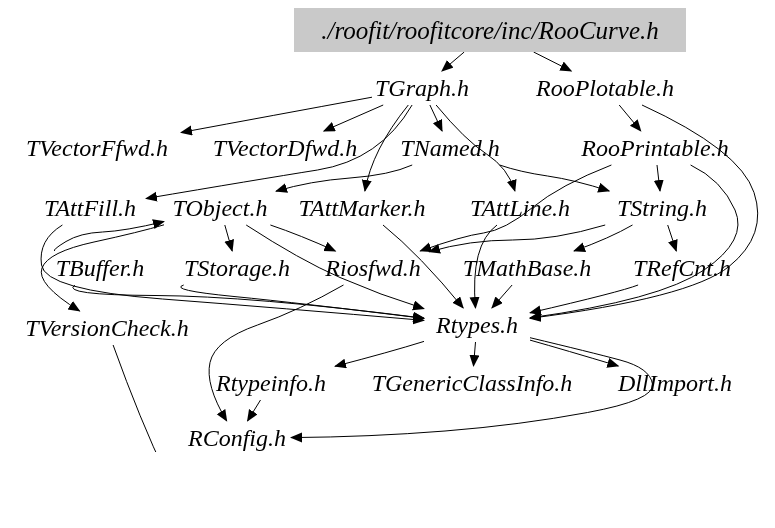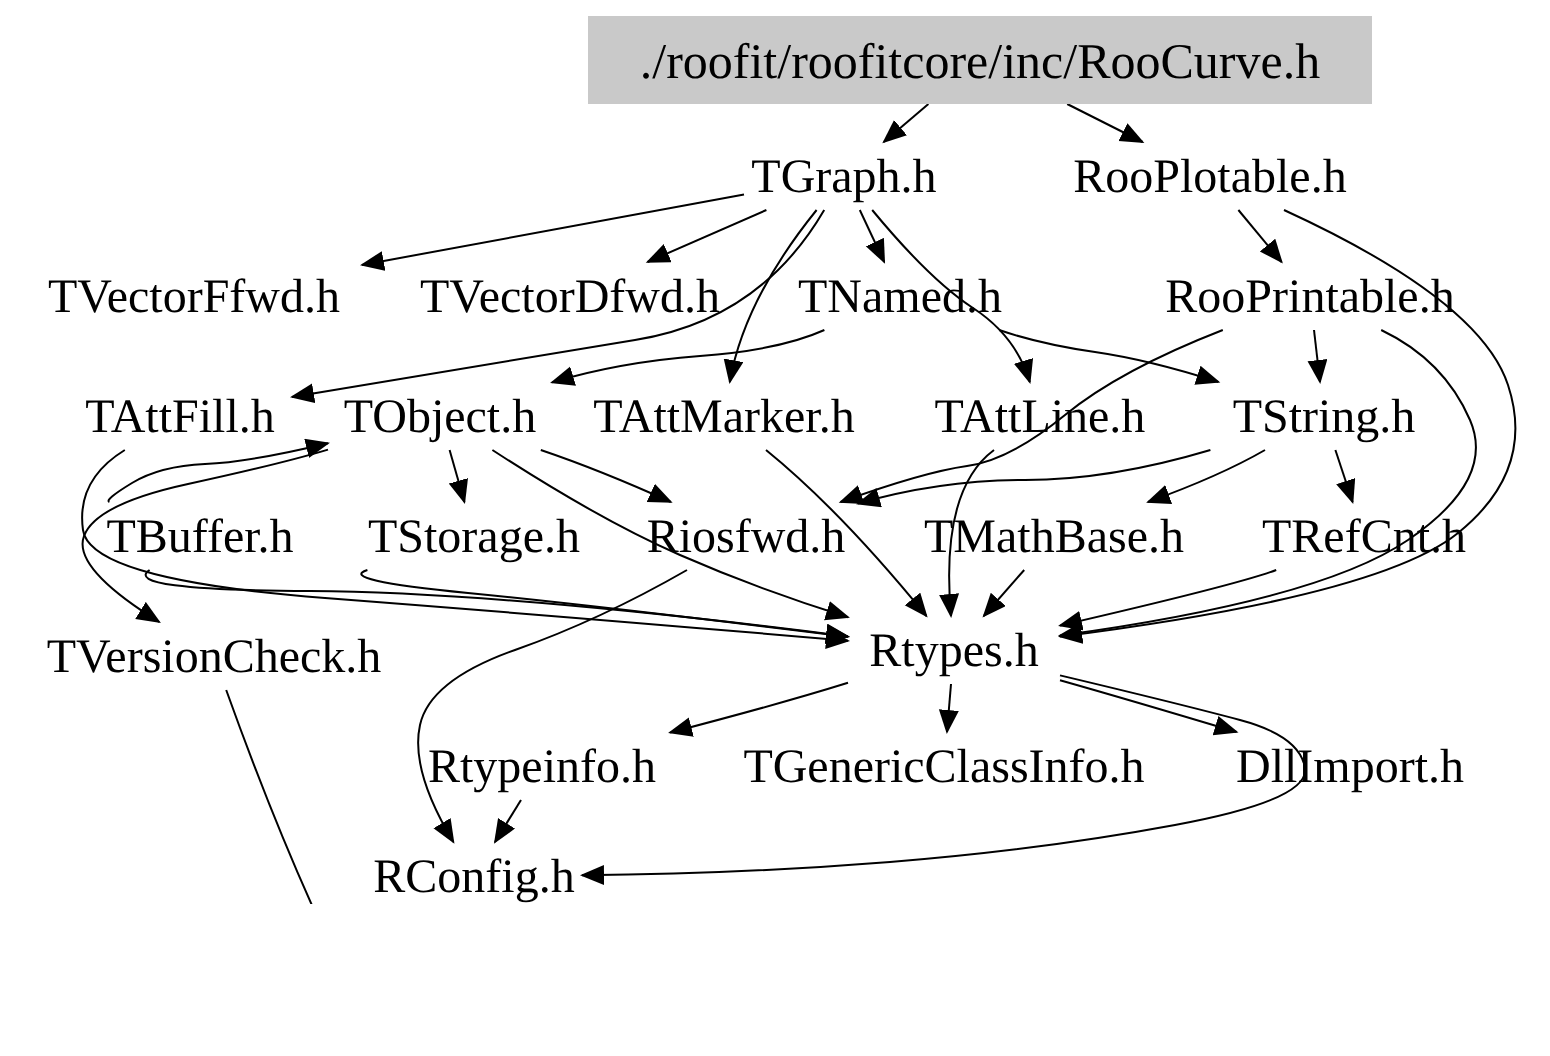--- a/index.html
+++ b/index.html
@@ -7,20 +7,21 @@
     padding: 0;
     background: #ffffff;
   }
   #canvas {
     position: relative;
     width: 775px;
     height: 452px;
     background: #ffffff;
     overflow: hidden;
     font-family: "Liberation Serif", "DejaVu Serif", serif;
+    font-style: italic;
   }
   svg text {
     font-family: "Liberation Serif", "DejaVu Serif", serif;
     fill: #000000;
   }
   svg path.edge {
     fill: none;
     stroke: #000000;
     stroke-width: 1;
   }

